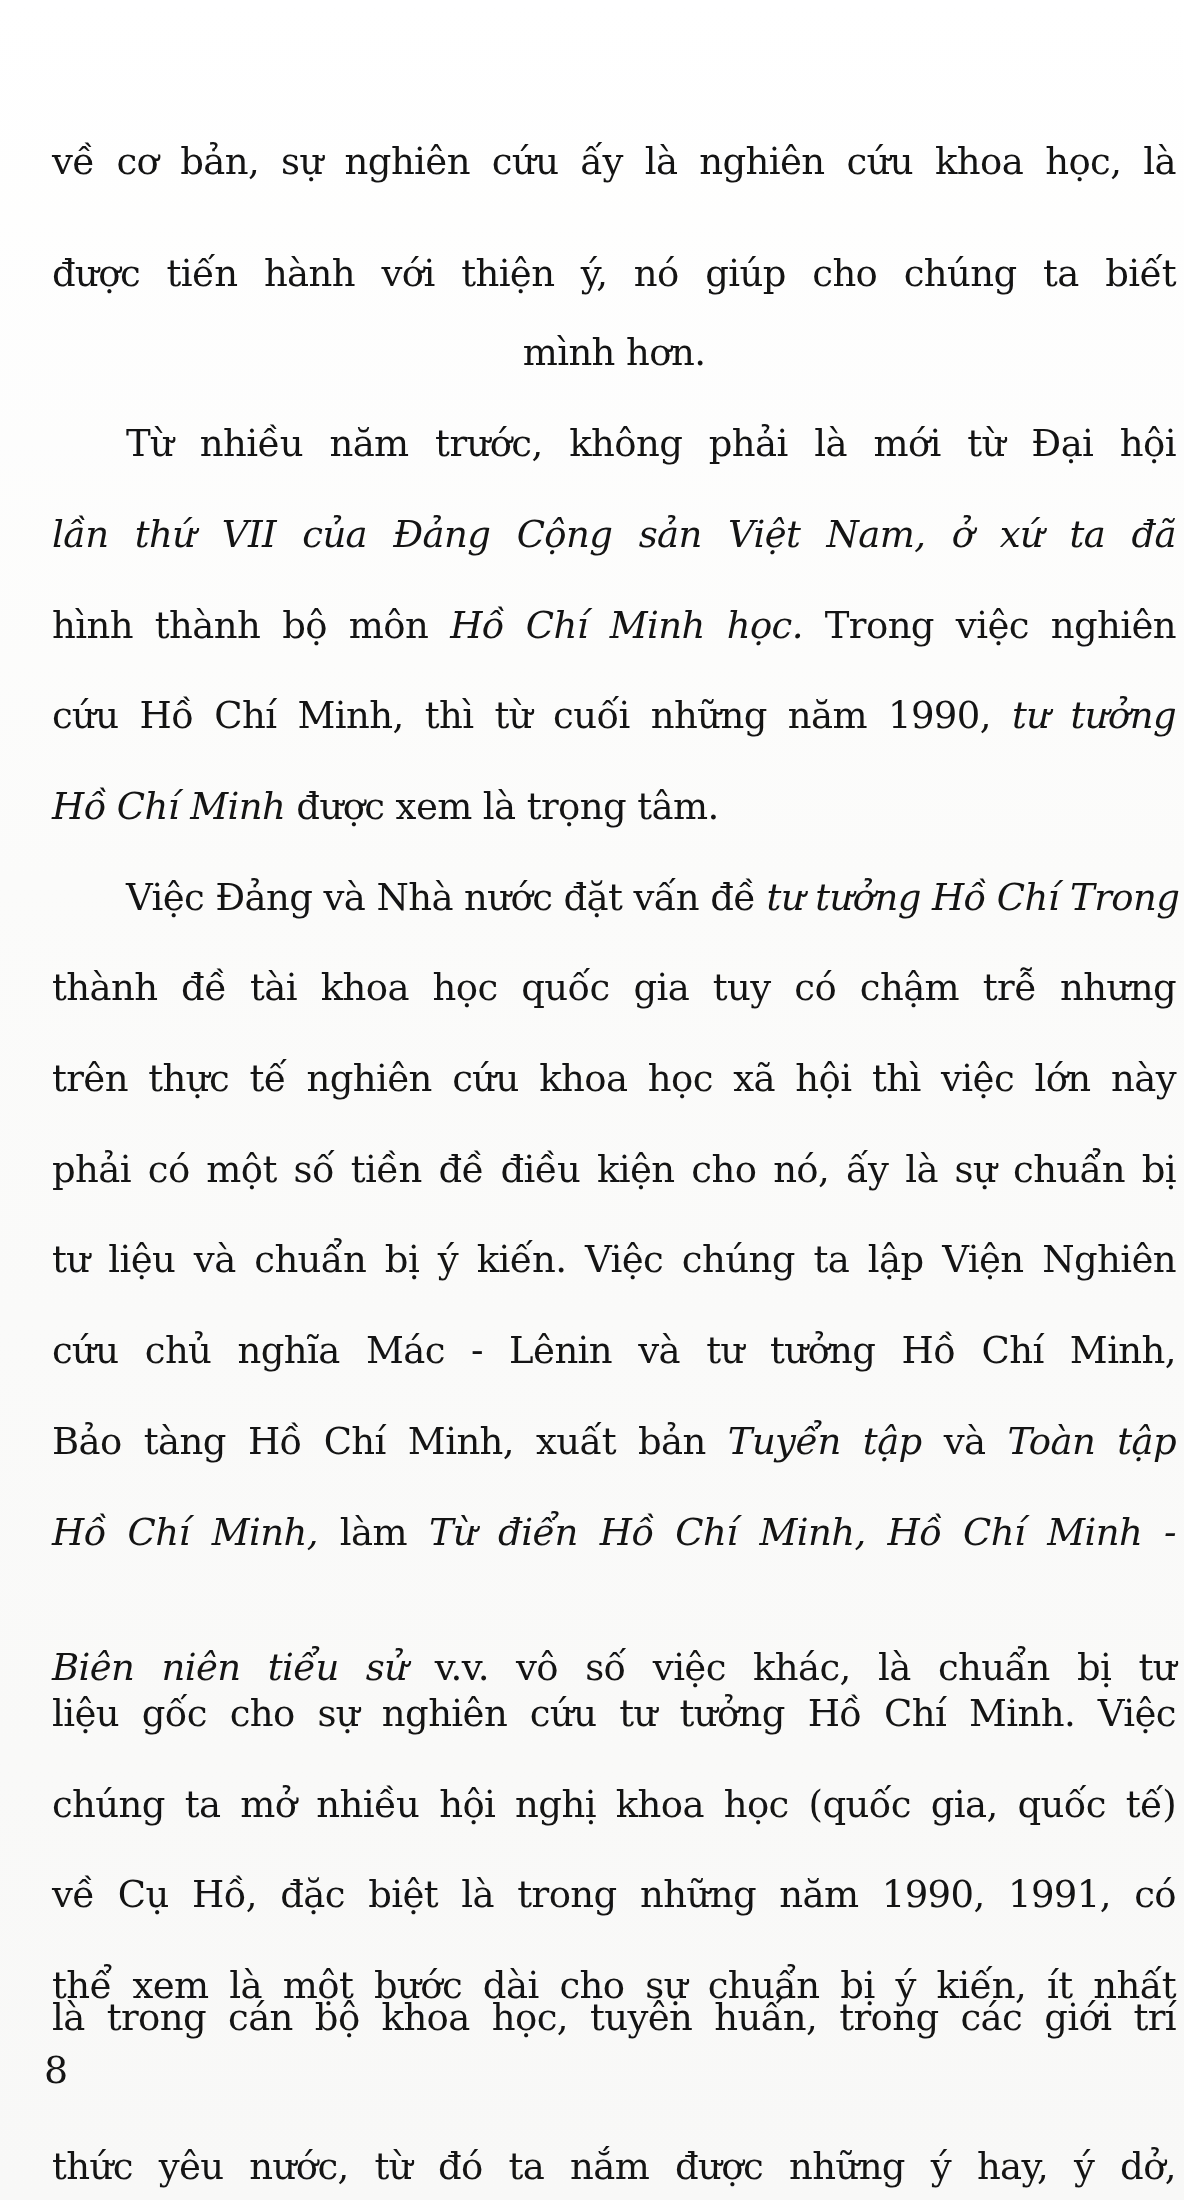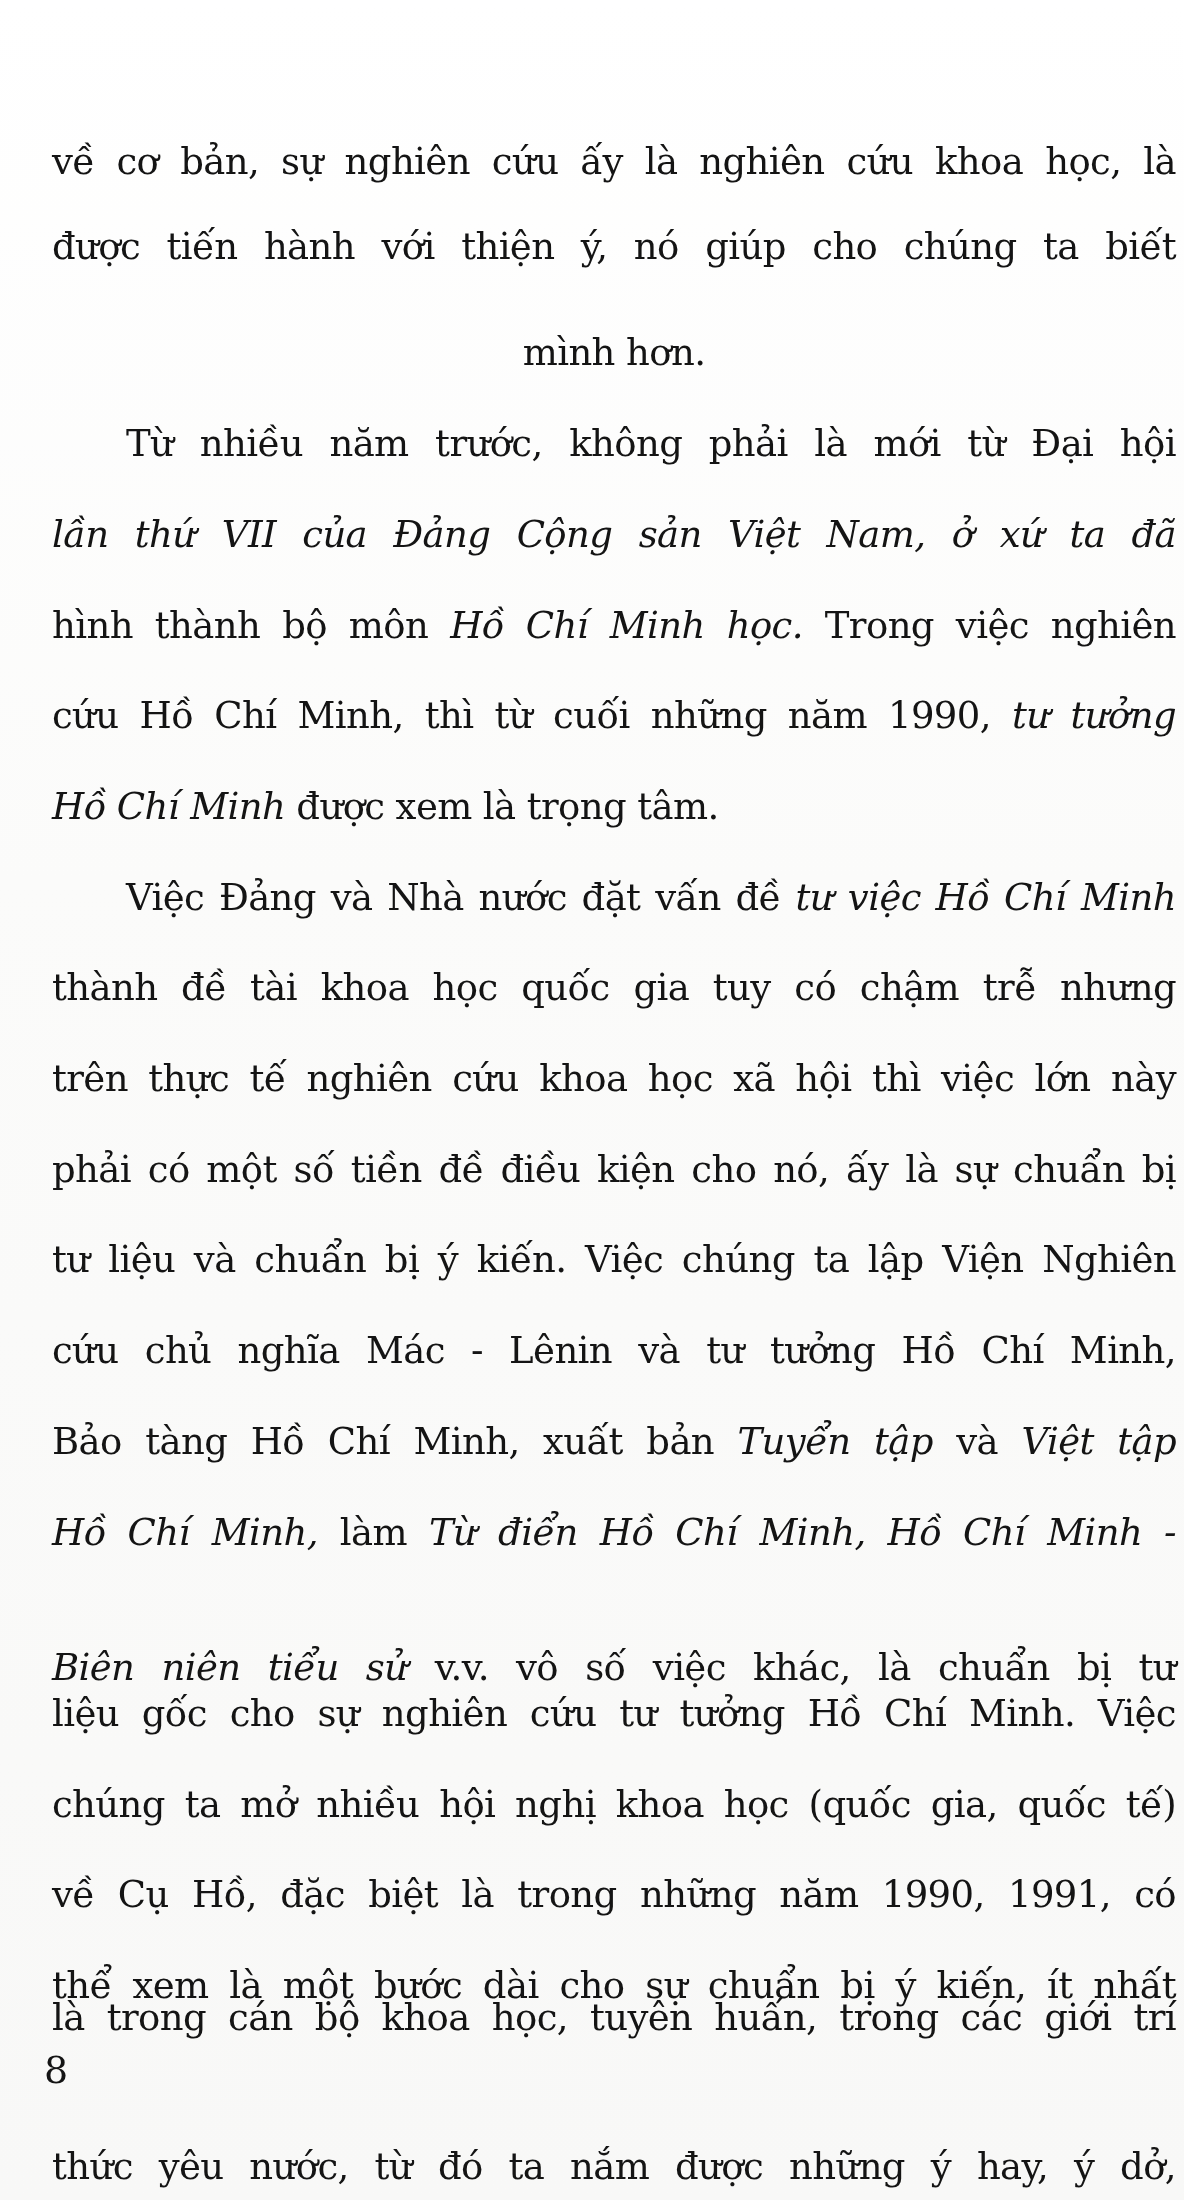--- a/index.html
+++ b/index.html
@@ -51,34 +51,34 @@
     font-size: 38px;
     line-height: 44px;
   }
 </style>
 </head>
 <body>
 
 <div class="page">
   <div id="text-body">
       <div class="line justify" style="top: 140px;"><span>về cơ bản, sự nghiên cứu ấy là nghiên cứu khoa học, là</span></div>
-      <div class="line justify" style="top: 225px;"><span>được tiến hành với thiện ý, nó giúp cho chúng ta biết</span></div>
+      <div class="line justify" style="top: 252px;"><span>được tiến hành với thiện ý, nó giúp cho chúng ta biết</span></div>
       <div class="line" style="top: 331.4px; text-align: center;"><span>mình hơn.</span></div>
       <div class="line indent justify" style="top: 422.1px;"><span>Từ nhiều năm trước, không phải là mới từ Đại hội</span></div>
       <div class="line justify" style="top: 512.8px; font-style: italic;"><span>lần thứ VII của Đảng Cộng sản Việt Nam, ở xứ ta đã</span></div>
       <div class="line justify" style="top: 603.5px; transform: scaleX(1); width: 1124.02px;"><span>hình thành bộ môn </span><i>Hồ Chí Minh học.</i><span> Trong việc nghiên</span></div>
       <div class="line justify" style="top: 694.2px;"><span>cứu Hồ Chí Minh, thì từ cuối những năm 1990, </span><i>tư tưởng</i></div>
       <div class="line" style="top: 784.9px;"><i>Hồ Chí Minh</i><span> được xem là trọng tâm.</span></div>
-      <div class="line indent justify" style="top: 875.6px;"><span>Việc Đảng và Nhà nước đặt vấn đề </span><i>tư việc Hồ Chí Minh</i></div>
+      <div class="line indent justify" style="top: 875.6px;"><span>Việc Đảng và Nhà nước đặt vấn đề </span><i>tư tưởng Hồ Chí Trong</i></div>
       <div class="line justify" style="top: 966.3px;"><span>thành đề tài khoa học quốc gia tuy có chậm trễ nhưng</span></div>
       <div class="line justify" style="top: 1057px;"><span>trên thực tế nghiên cứu khoa học xã hội thì việc lớn này</span></div>
       <div class="line justify" style="top: 1147.7px;"><span>phải có một số tiền đề điều kiện cho nó, ấy là sự chuẩn bị</span></div>
       <div class="line justify" style="top: 1238.4px;"><span>tư liệu và chuẩn bị ý kiến. Việc chúng ta lập Viện Nghiên</span></div>
       <div class="line justify" style="top: 1329.1px;"><span>cứu chủ nghĩa Mác - Lênin và tư tưởng Hồ Chí Minh,</span></div>
-      <div class="line justify" style="top: 1419.8px;"><span>Bảo tàng Hồ Chí Minh, xuất bản </span><i>Tuyển tập</i><span> và </span><i>Việt tập</i></div>
+      <div class="line justify" style="top: 1419.8px;"><span>Bảo tàng Hồ Chí Minh, xuất bản </span><i>Tuyển tập</i><span> và </span><i>Toàn tập</i></div>
       <div class="line justify" style="top: 1510.5px;"><i>Hồ Chí Minh,</i><span> làm </span><i>Từ điển Hồ Chí Minh, Hồ Chí Minh -</i></div>
       <div class="line justify" style="top: 1646px;"><i>Biên niên tiểu sử</i><span> v.v. vô số việc khác, là chuẩn bị tư</span></div>
       <div class="line justify" style="top: 1691.9px;"><span>liệu gốc cho sự nghiên cứu tư tưởng Hồ Chí Minh. Việc</span></div>
       <div class="line justify" style="top: 1782.6px;"><span>chúng ta mở nhiều hội nghị khoa học (quốc gia, quốc tế)</span></div>
       <div class="line justify" style="top: 1873.3px;"><span>về Cụ Hồ, đặc biệt là trong những năm 1990, 1991, có</span></div>
       <div class="line justify" style="top: 1964px;"><span>thể xem là một bước dài cho sự chuẩn bị ý kiến, ít nhất</span></div>
       <div class="line justify" style="top: 1996px;"><span>là trong cán bộ khoa học, tuyên huấn, trong các giới trí</span></div>
       <div class="line justify" style="top: 2145.4px;"><span>thức yêu nước, từ đó ta nắm được những ý hay, ý dở,</span></div>
     </div>
   <div class="page-number">8</div>

